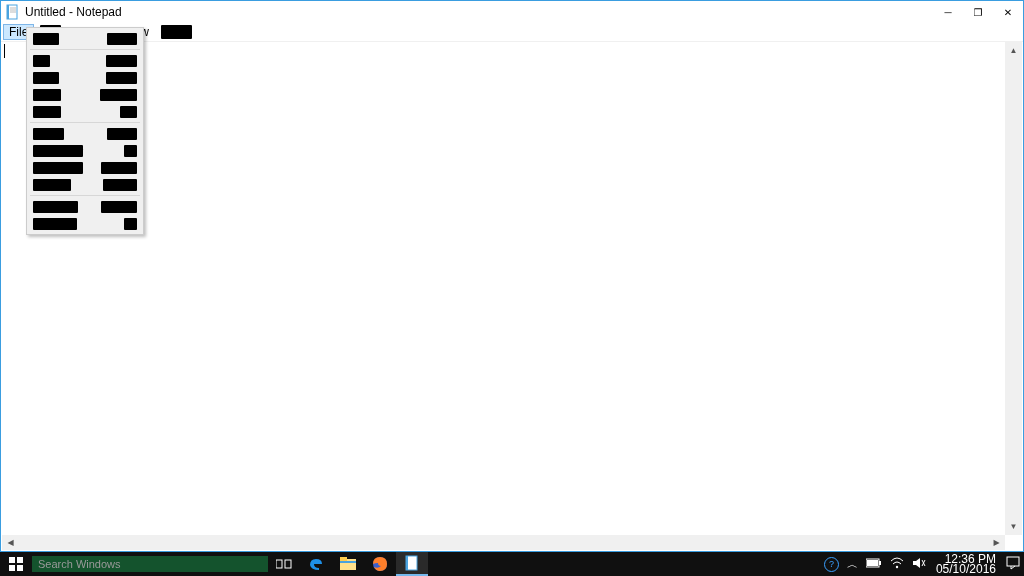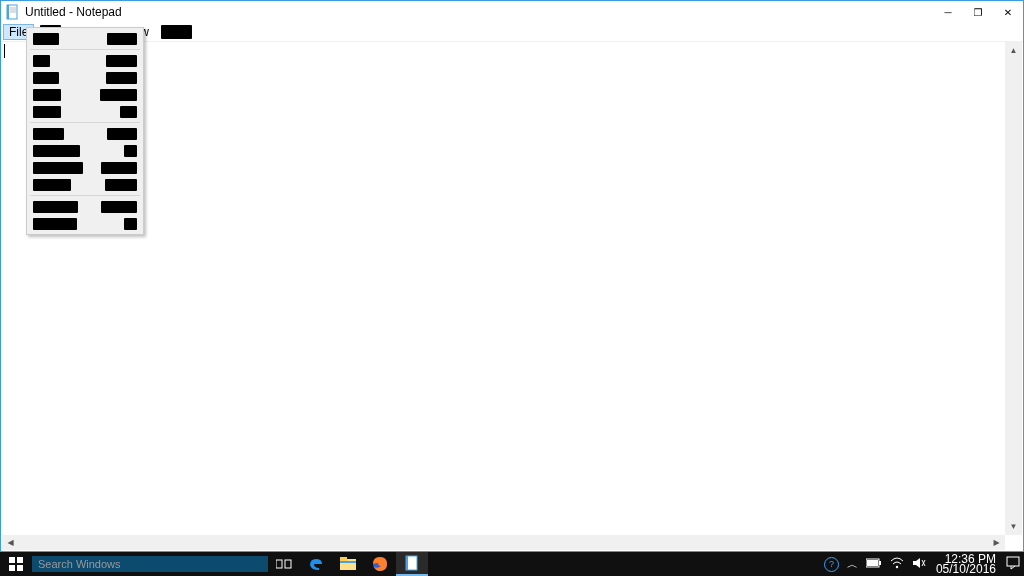--- a/index.html
+++ b/index.html
@@ -21,21 +21,21 @@
   .caret{display:inline-block;width:1px;height:14px;background:#000;vertical-align:top;}
   .vscroll{position:absolute;right:1px;top:41px;width:17px;bottom:16px;background:#f0f0f0;}
   .vscroll .up,.vscroll .down{height:17px;display:flex;align-items:center;justify-content:center;font-size:8px;color:#555;}
   .vscroll .down{position:absolute;bottom:0;width:100%;}
   .hscroll{position:absolute;left:1px;right:18px;bottom:1px;height:15px;background:#f0f0f0;}
   .hscroll .l,.hscroll .r{position:absolute;top:0;height:15px;width:17px;display:flex;align-items:center;justify-content:center;font-size:8px;color:#555;}
   .hscroll .r{right:0;}
   .taskbar{position:absolute;left:0;bottom:0;width:1024px;height:24px;background:#101010;display:flex;align-items:center;color:#fff;font-size:11px;}
   .taskbar .start{width:32px;height:24px;display:flex;align-items:center;justify-content:center;}
   .taskbar .start svg{width:14px;height:14px;}
-  .taskbar .search{width:230px;height:16px;display:flex;align-items:center;padding-left:6px;color:#999;background:#0c4a6e;}
+  .taskbar .search{width:230px;height:16px;display:flex;align-items:center;padding-left:6px;color:#999;background:#14532d;}
   .taskbar .tbicon{width:32px;height:24px;display:flex;align-items:center;justify-content:center;}
   .taskbar .tbicon.active{background:#2a2a2a;border-bottom:2px solid #76b9ed;box-sizing:border-box;}
   .taskbar .tray{margin-left:auto;display:flex;align-items:center;height:24px;}
   .taskbar .tray span{margin:0 4px;color:#fff;font-size:11px;}
   .taskbar .clock{text-align:right;font-size:12px;line-height:10px;padding:0 6px;color:#fff;}
   .rb{display:inline-block;background:#000;color:#000;border-radius:1px;}
 </style>
 </head>
 <body>
 
@@ -98,30 +98,30 @@
       <div class="row dis">
         <span><span class="rb">Paste</span></span>
         <span><span class="rb">Del</span></span>
       </div>
       <div class="sep"></div>
       <div class="row dis">
         <span><span class="rb">Find...</span></span>
         <span><span class="rb">Ctrl+F</span></span>
       </div>
       <div class="row dis">
-        <span><span class="rb">Find Next</span></span>
+        <span><span class="rb">Find Copy</span></span>
         <span><span class="rb">F3</span></span>
       </div>
       <div class="row">
         <span><span class="rb">Replace...</span></span>
         <span><span class="rb">Find+H</span></span>
       </div>
       <div class="row">
         <span><span class="rb">Go To...</span></span>
-        <span><span class="rb">Ctrl+G</span></span>
+        <span><span class="rb">Edit+G</span></span>
       </div>
       <div class="sep"></div>
       <div class="row">
         <span><span class="rb">Select All</span></span>
         <span><span class="rb">Help+A</span></span>
       </div>
       <div class="row">
         <span><span class="rb">File/Date</span></span>
         <span><span class="rb">F5</span></span>
       </div>

